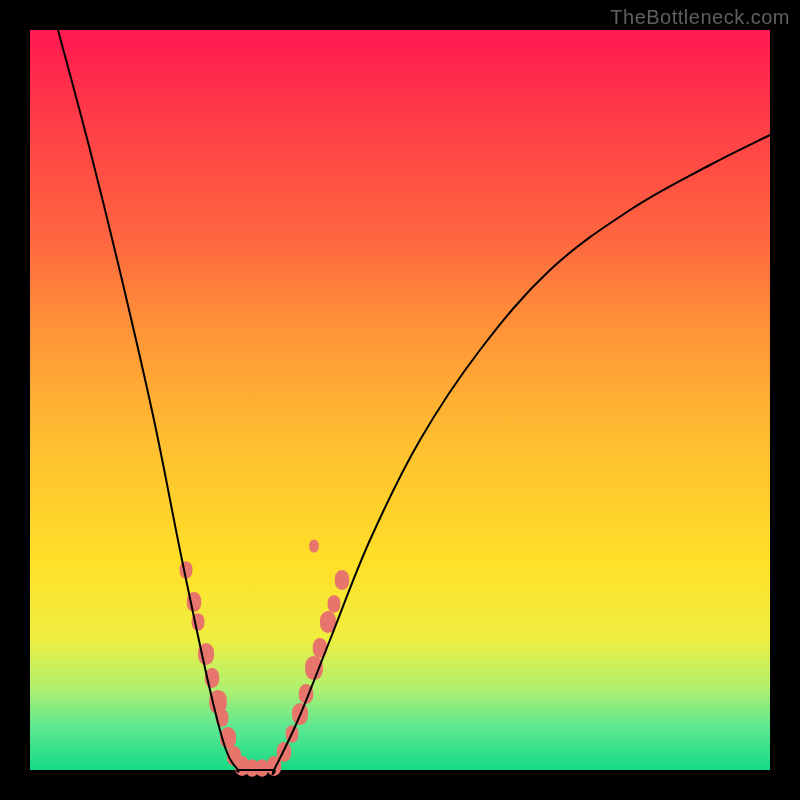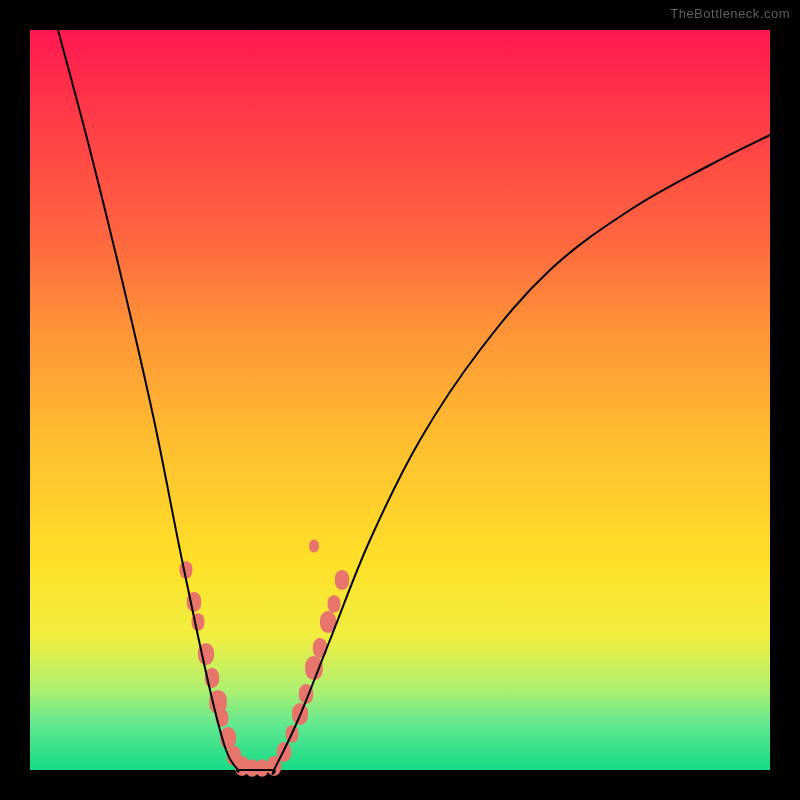--- a/index.html
+++ b/index.html
@@ -29,21 +29,21 @@
       #b0f070 89%,
       #60e890 94%,
       #15db85 100%
     );
   }
   .watermark {
     position: absolute;
     top: 6px;
     right: 10px;
     color: #606060;
-    font-size: 13px;
+    font-size: 20px;
     font-weight: 500;
     letter-spacing: 0.5px;
     user-select: none;
   }
   svg.chart {
     position: absolute;
     left: 30px;
     top: 30px;
     width: 740px;
     height: 740px;

